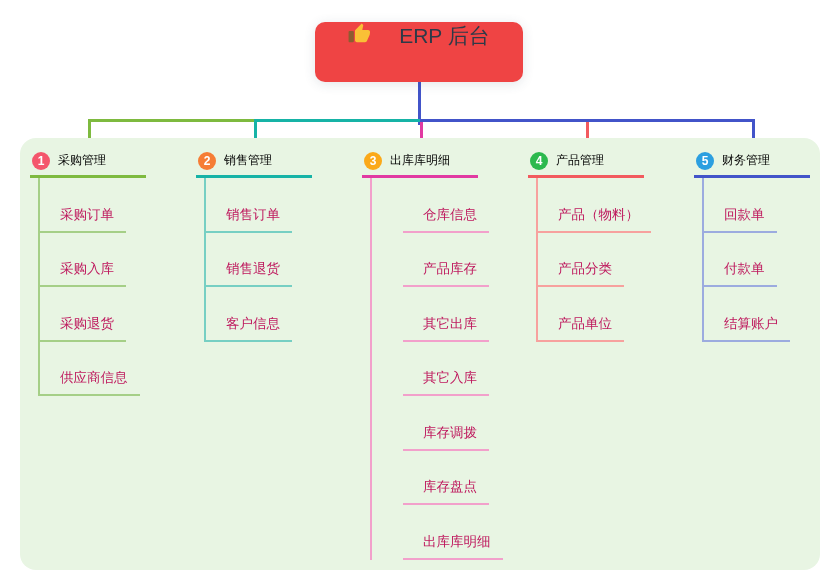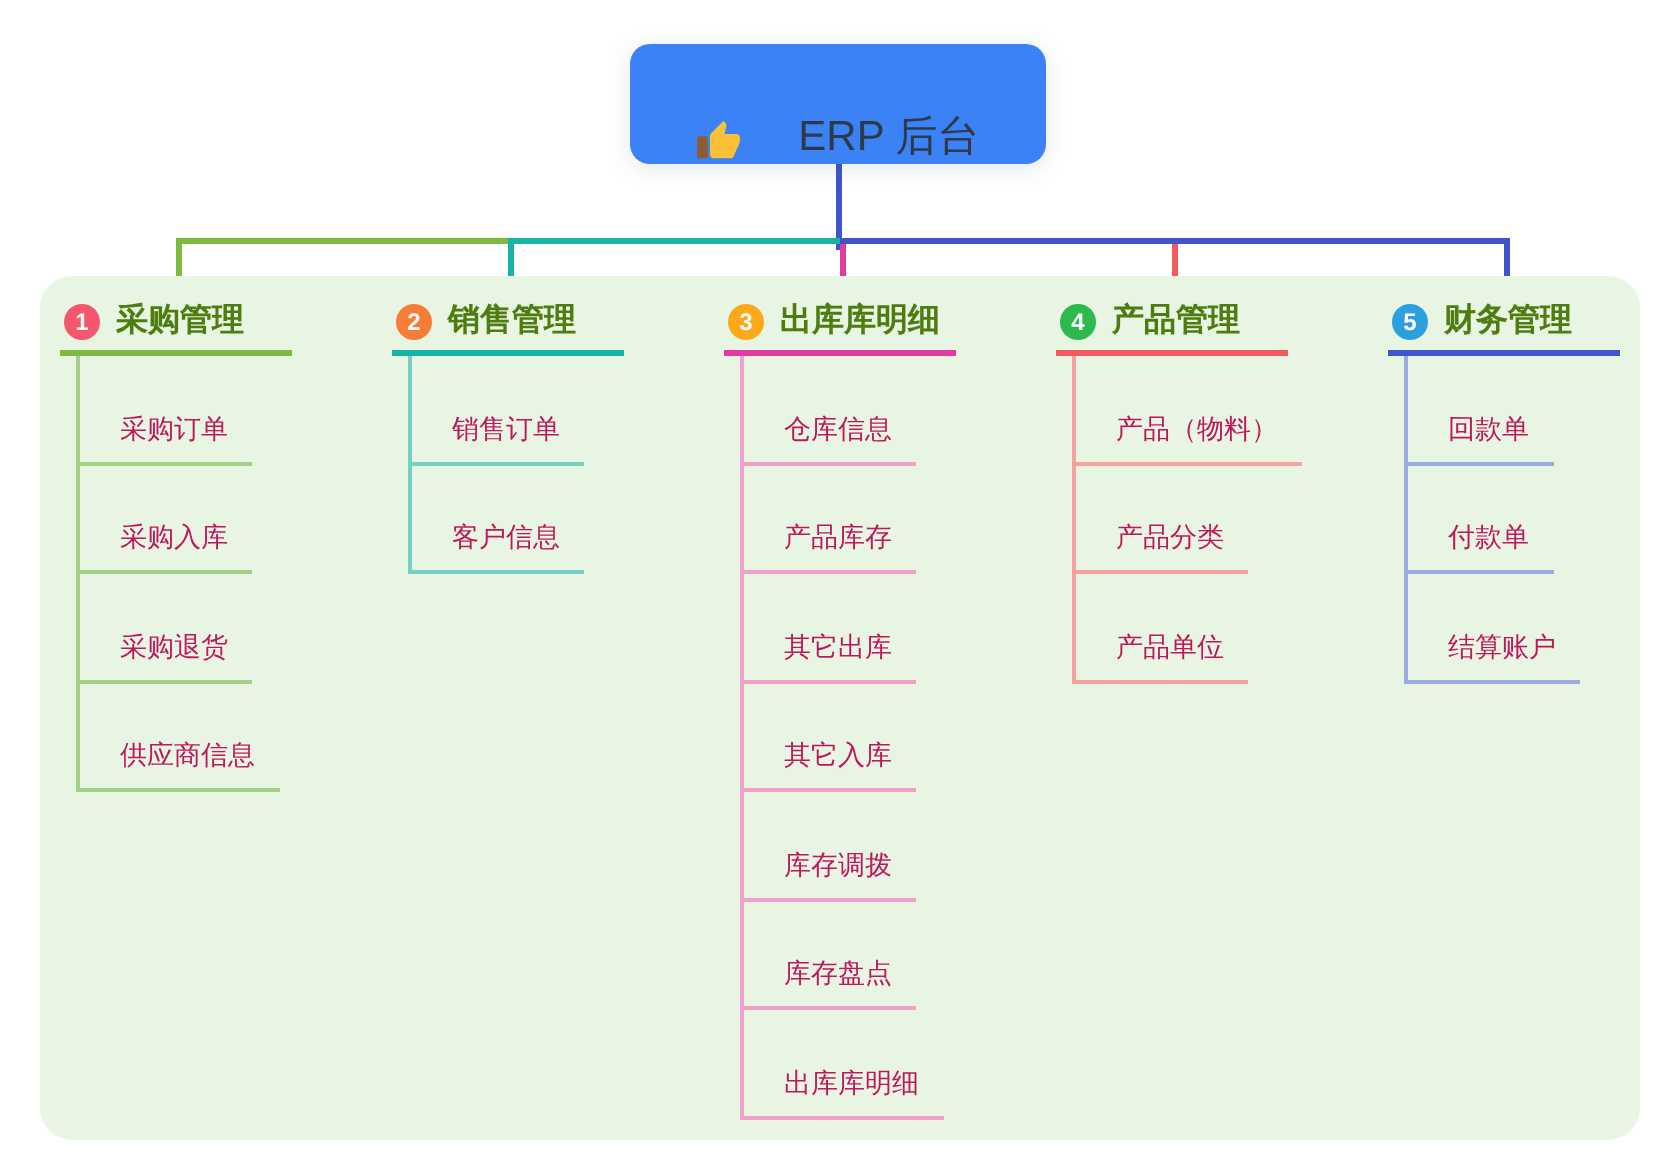--- a/index.html
+++ b/index.html
@@ -2,23 +2,23 @@
 <html><head>
 <meta charset="utf-8">
 <style>
   html,body{margin:0;padding:0;background:#ffffff;}
   body{font-family:"Liberation Sans","DejaVu Sans",sans-serif;}
   .stage{position:relative;width:839px;height:588px;background:#ffffff;overflow:hidden;}
 
   
   .root-node{
     position:absolute;left:315px;top:22px;width:208px;height:60px;
-    background:#3b82f6;border-radius:10px;
+    background:#ef4444;border-radius:10px;
     box-shadow:0 2px 12px rgba(60,80,100,0.14);
-    display:flex;align-items:flex-end;justify-content:center;gap:28px;
+    display:flex;align-items:flex-start;justify-content:center;gap:28px;
     font-size:21px;font-weight:500;color:#2e3a48;cursor:pointer;
   }
   .root-node svg{display:block;}
 
   
   .line{position:absolute;}
 
   
   .panel{
     position:absolute;left:20px;top:138px;width:800px;height:432px;
@@ -31,21 +31,21 @@
     display:flex;align-items:center;gap:8px;
     height:29px;padding-left:2px;
     border-bottom:3px solid #888;
     cursor:pointer;
   }
   .badge{
     width:18px;height:18px;border-radius:50%;flex:0 0 18px;
     display:flex;align-items:center;justify-content:center;
     color:#ffffff;font-size:12px;font-weight:bold;line-height:1;
   }
-  .branch-label{font-size:16px;font-weight:700;color:#4d7c0f;white-space:nowrap;}
+  .branch-label{font-size:12px;font-weight:400;color:#000000;white-space:nowrap;}
 
   .branch-children{
     margin-left:8px;border-left:2px solid #ccc;
   }
   .child-row{height:54.5px;display:flex;align-items:flex-end;}
   .child-node{
     display:inline-block;white-space:nowrap;
     font-size:13.5px;color:#be185d;
     padding:0 12px 7px 20px;
     border-bottom:2px solid #ccc;
@@ -95,30 +95,33 @@
       <div class="branch-col" style="left: 196px; top: 146px;">
         <div class="branch-header" style="border-bottom-color: rgb(22, 179, 166);">
           <span class="badge" style="background: rgb(246, 125, 53);">2</span>
           <span class="branch-label">销售管理</span>
         </div>
         <div class="branch-children" style="border-left-color: rgb(118, 207, 195);">
           <div class="child-row">
             <span class="child-node" style="border-bottom-color: rgb(118, 207, 195);">销售订单</span>
           </div>
           <div class="child-row">
+            <span class="child-node" style="border-bottom-color: rgb(118, 207, 195);">销售退货</span>
+          </div>
+          <div class="child-row">
             <span class="child-node" style="border-bottom-color: rgb(118, 207, 195);">客户信息</span>
           </div>
         </div>
       </div>
       <div class="branch-col" style="left: 362px; top: 146px;">
         <div class="branch-header" style="border-bottom-color: rgb(225, 58, 162);">
           <span class="badge" style="background: rgb(251, 169, 25);">3</span>
           <span class="branch-label">出库库明细</span>
         </div>
-        <div class="branch-children" style="border-left-color: rgb(242, 160, 203);">
+        <div class="branch-children" style="border-left-color: rgb(242, 160, 203); padding-left: 31px;">
           <div class="child-row">
             <span class="child-node" style="border-bottom-color: rgb(242, 160, 203);">仓库信息</span>
           </div>
           <div class="child-row">
             <span class="child-node" style="border-bottom-color: rgb(242, 160, 203);">产品库存</span>
           </div>
           <div class="child-row">
             <span class="child-node" style="border-bottom-color: rgb(242, 160, 203);">其它出库</span>
           </div>
           <div class="child-row">

